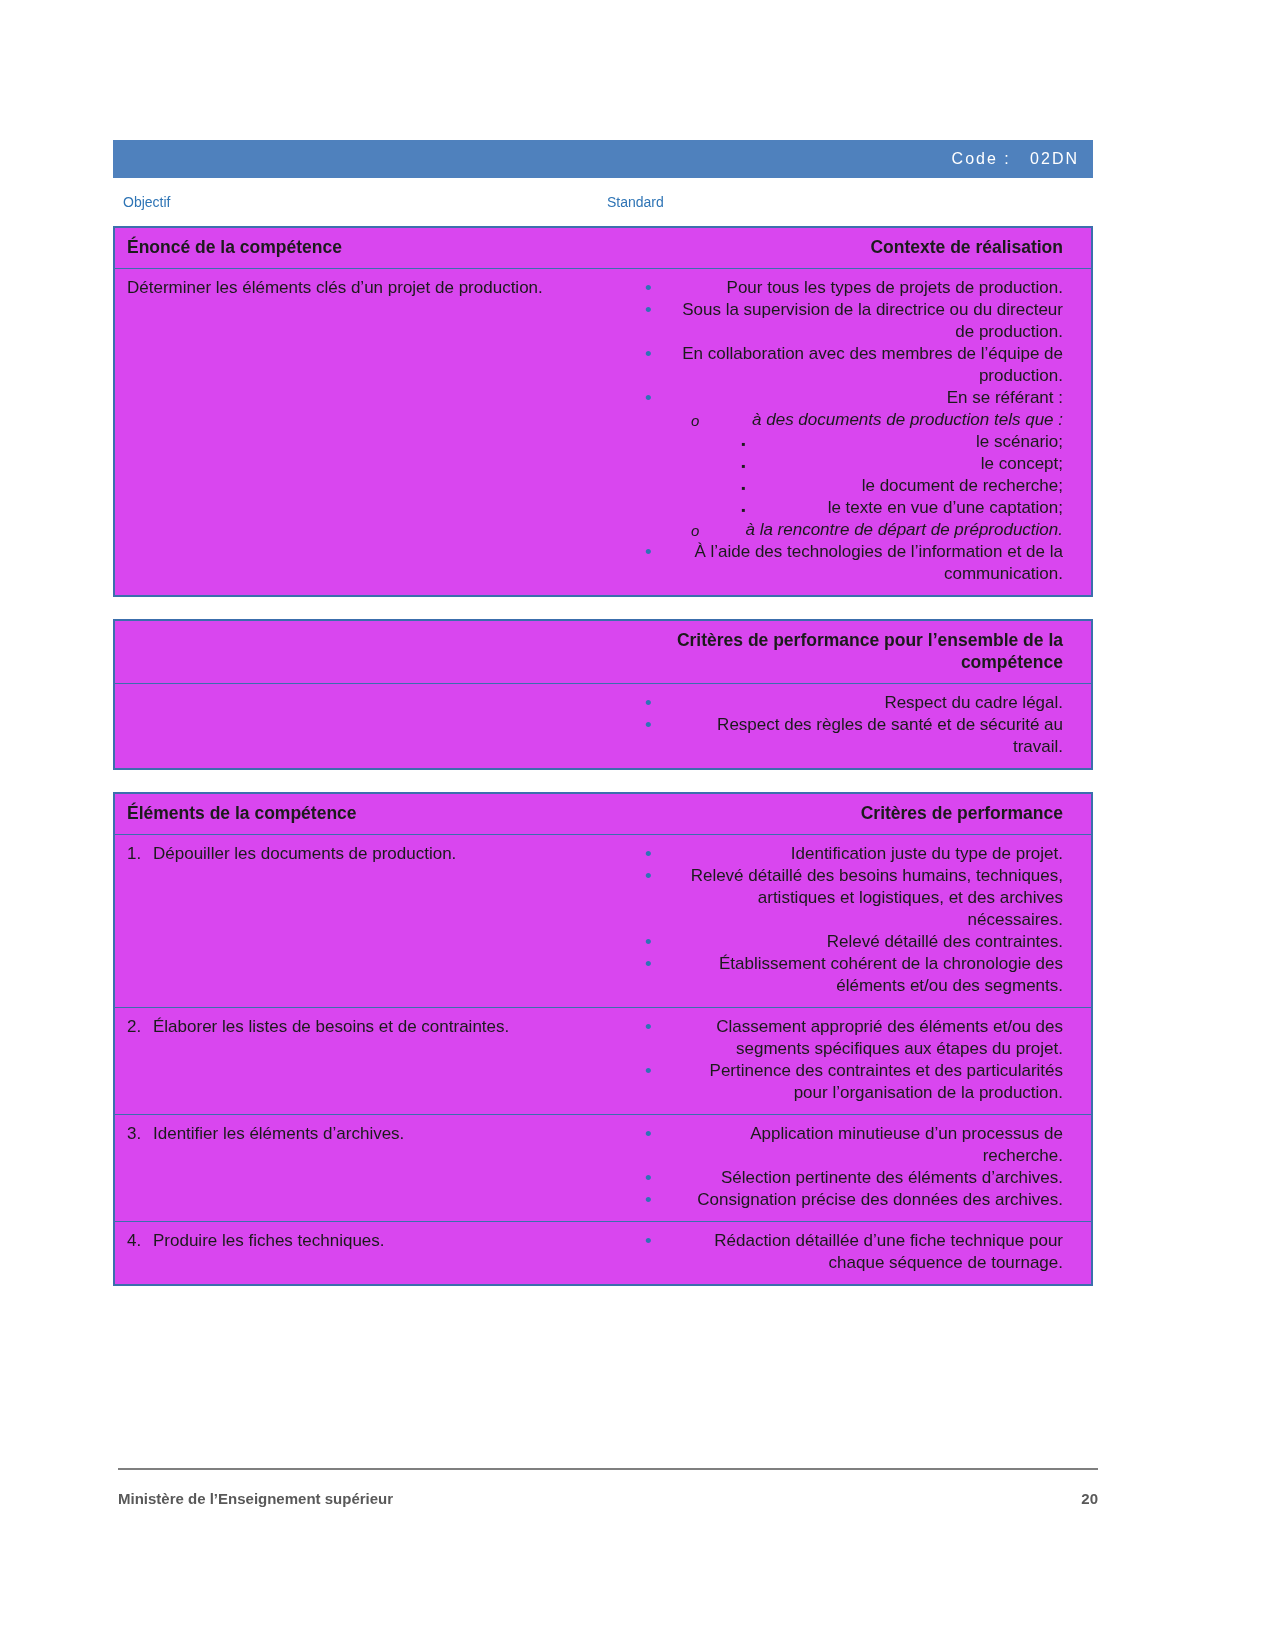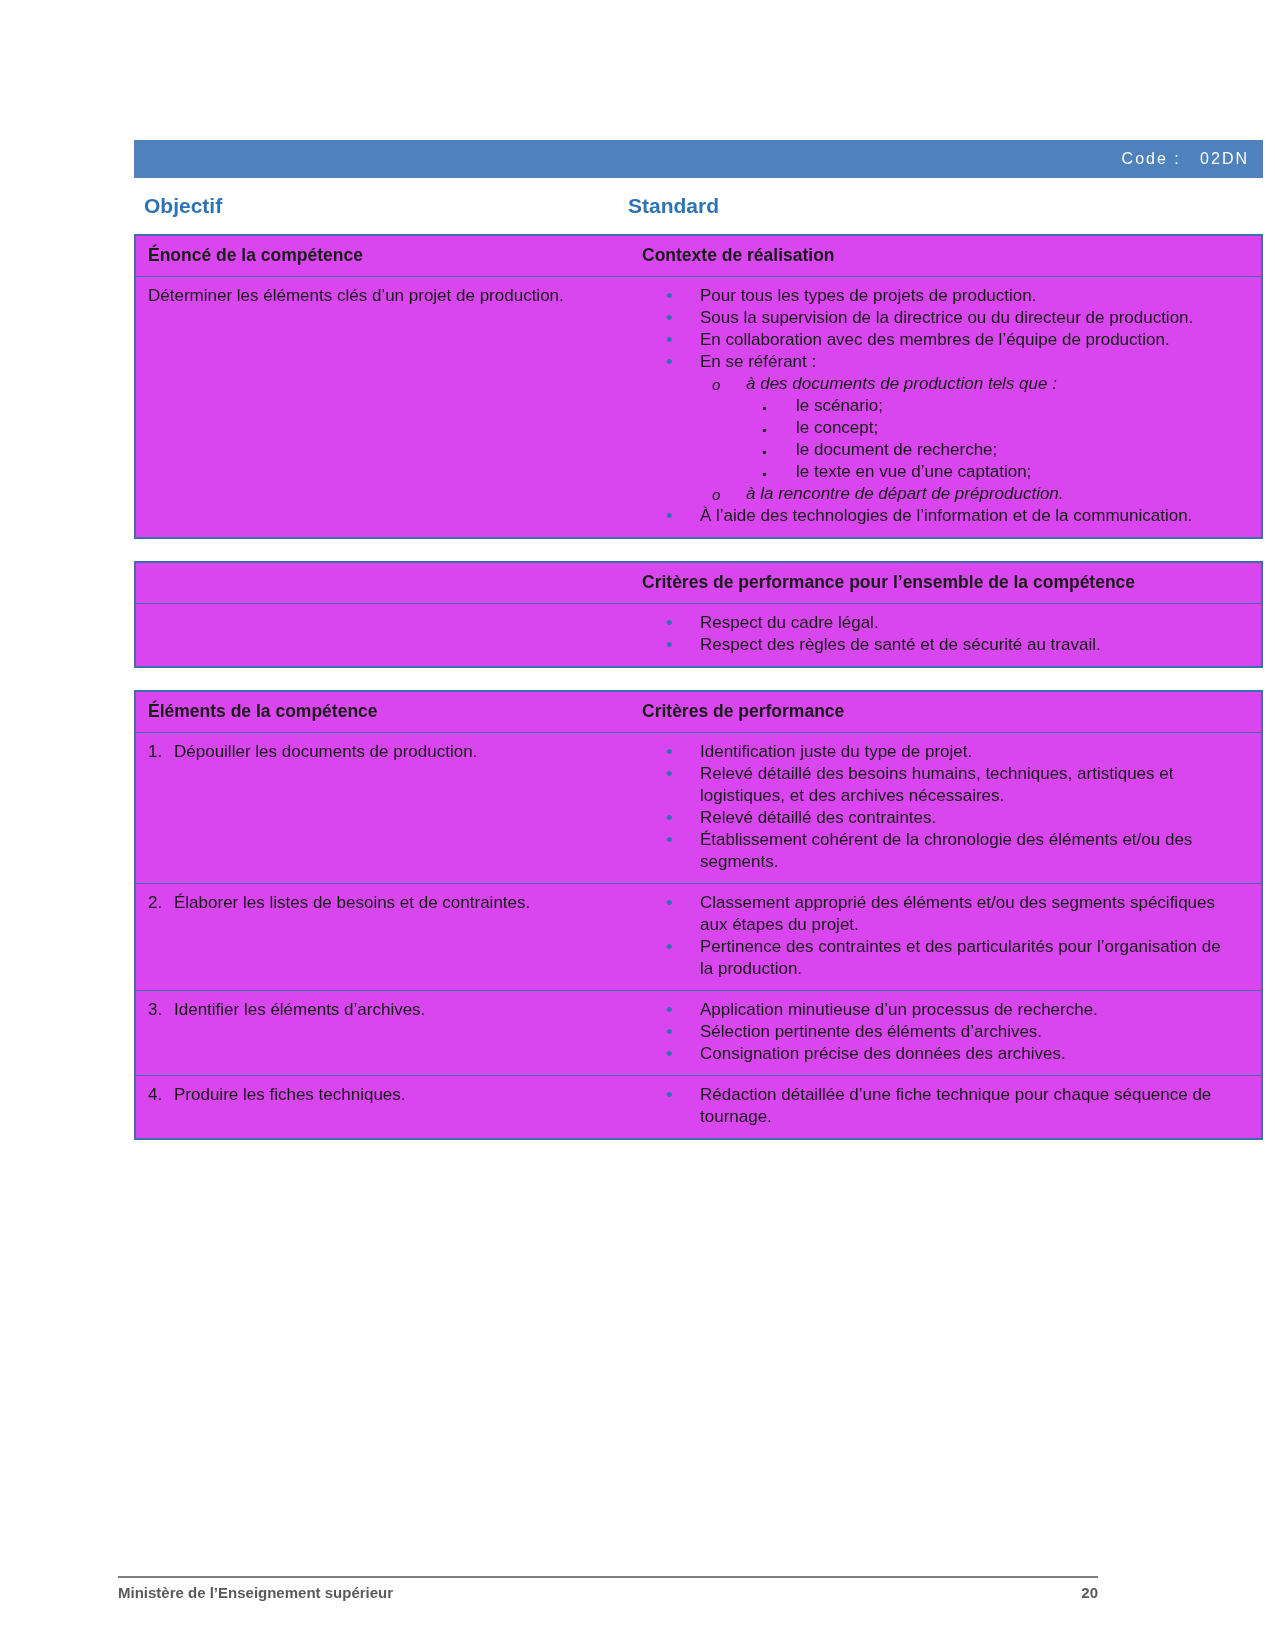--- a/index.html
+++ b/index.html
@@ -6,54 +6,54 @@
     --bar-blue:#4f81bd;
     --border-blue:#3c6fad;
     --head-blue:#2e74b5;
     --ink:#1b1b1b;
     --gray:#595959;
   }
   *{box-sizing:border-box;margin:0;padding:0;}
   html,body{background:#ffffff;}
   body{font-family:"Liberation Sans", sans-serif;color:var(--ink);}
   .page{position:relative;width:1275px;height:1650px;background:#fff;overflow:hidden;}
-  .content{position:absolute;left:134px;top:140px;width:1129px;}
+  .content{position:absolute;left:113px;top:140px;width:980px;}
 
   .code-bar{height:38px;background:var(--bar-blue);display:flex;align-items:center;justify-content:flex-end;}
   .code-text{color:#fff;font-size:16px;letter-spacing:2px;padding-right:14px;}
 
   .headings{display:flex;margin-top:16px;padding-left:10px;}
-  .hd{font-weight:bold;color:var(--head-blue);font-size:21px;}
+  .hd{font-weight:normal;color:var(--head-blue);font-size:14px;}
   .hd-left{width:484px;}
 
   .tbl{border:2px solid var(--border-blue);margin-top:16px;background:#d946ef;}
   .tbl + .tbl{margin-top:22px;}
   .row{display:flex;align-items:stretch;}
   .hrow{border-bottom:1px solid var(--border-blue);}
   .trow + .trow{border-top:1px solid var(--border-blue);}
   .cell{font-size:17px;line-height:22px;}
   .cell.left{flex:0 0 494px;padding:8px 30px 10px 12px;}
-  .cell.right{flex:1;padding:8px 28px 10px 12px;}
+  .cell.right{flex:1;padding:8px 28px 10px 12px;text-align:right;}
   .th{font-weight:bold;font-size:17.5px;padding-top:8px;padding-bottom:7px;}
 
   .list{margin-left:22px;}
   .li{position:relative;padding-left:36px;}
   .li::before{position:absolute;left:2px;top:0;}
   .l1::before{content:"\2022";color:var(--head-blue);font-size:19px;}
   .l2{margin-left:46px;font-style:italic;}
   .l2::before{content:"o";color:var(--ink);font-size:15px;top:1px;}
   .l3{margin-left:96px;}
   .l3::before{content:"\25AA";color:var(--ink);font-size:12px;top:2px;}
 
   .num-line{display:flex;}
   .num{flex:0 0 26px;}
   .num-text{flex:1;}
 
-  .footer{position:absolute;left:118px;top:1576px;width:980px;border-top:2px solid #7f7f7f;
-          display:flex;justify-content:space-between;padding-top:6px;
+  .footer{position:absolute;left:118px;top:1468px;width:980px;border-top:2px solid #7f7f7f;
+          display:flex;justify-content:space-between;padding-top:20px;
           font-weight:bold;color:var(--gray);font-size:15px;}
 </style>
 </head>
 <body>
 
 <div class="page">
   <div class="content">
 
     <div class="code-bar">
       <span class="code-text">Code :&nbsp;&nbsp;&nbsp;02DN</span>

